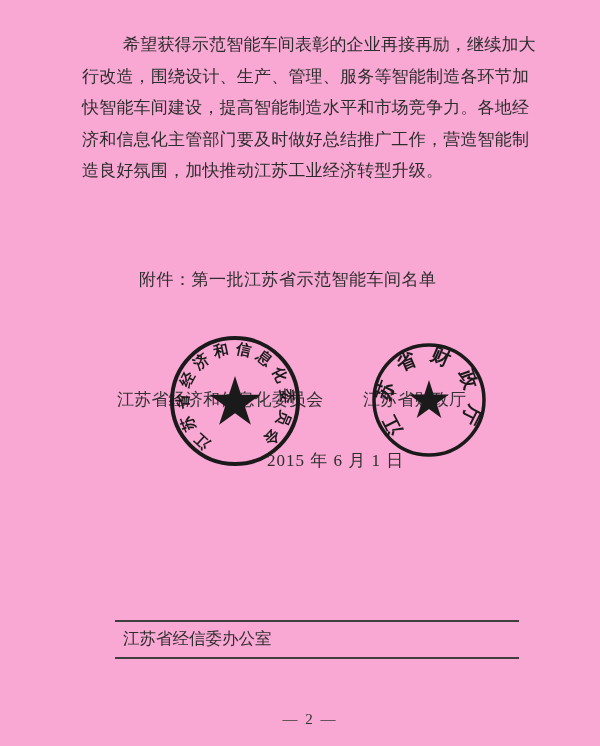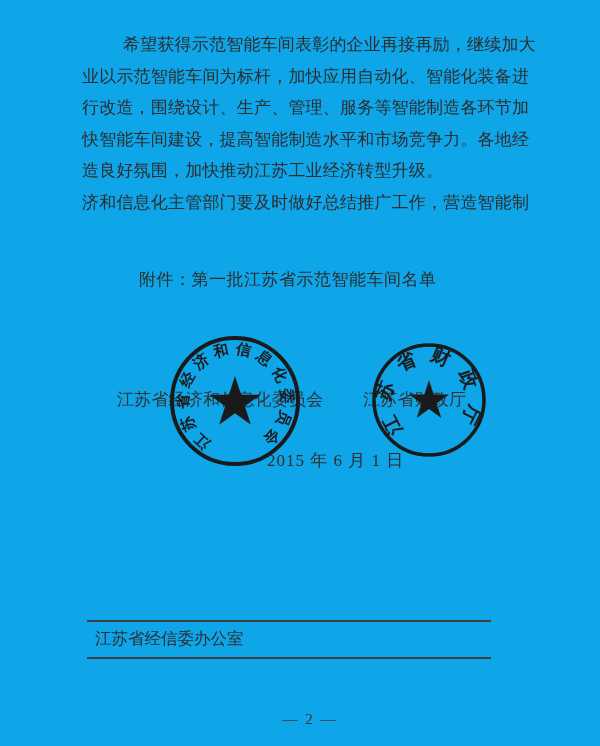--- a/index.html
+++ b/index.html
@@ -1,19 +1,19 @@
 <!DOCTYPE html>
 <html><head>
 <meta charset="utf-8">
 <style>
   html,body{margin:0;padding:0;background:#f2f2f0;}
   .page{
     position:relative;
     width:600px;height:746px;
-    background:#0ea5e9;
+    background:#f9a8d4;
     overflow:hidden;
     font-family:"Liberation Serif","DejaVu Serif",serif;
     color:#2d2d2d;
   }
   
   .para{
     position:absolute;left:82px;top:29px;width:440px;
     font-size:17px;line-height:31.5px;
     letter-spacing:0.2px;
     color:#2d2d2d;
@@ -45,21 +45,21 @@
   }
   .seal1 text{font-size:15px;letter-spacing:5.5px;}
   .seal2 text{font-size:19px;letter-spacing:12px;}
   
   .sig-date{
     position:absolute;left:267px;top:449px;
     font-size:17px;letter-spacing:1px;white-space:nowrap;z-index:3;text-align:center;
   }
   
   .footer{
-    position:absolute;left:87px;top:620px;width:404px;
+    position:absolute;left:115px;top:620px;width:404px;
     box-sizing:border-box;
     border-top:2px solid #3f3f3f;
     border-bottom:2px solid #3f3f3f;
     padding:6px 2px 7px 8px;
     display:flex;align-items:center;
     font-size:16.5px;white-space:nowrap;
   }
   
   .pagenum{
     position:absolute;left:0;right:0;top:711px;
@@ -67,25 +67,24 @@
     font-size:15px;letter-spacing:2px;color:#333;
   }
 </style>
 </head>
 <body>
 
 <div class="page">
 
   <div class="para">
     <div class="line indent">希望获得示范智能车间表彰的企业再接再励，继续加大</div>
-    <div class="line">业以示范智能车间为标杆，加快应用自动化、智能化装备进</div>
     <div class="line">行改造，围绕设计、生产、管理、服务等智能制造各环节加</div>
     <div class="line">快智能车间建设，提高智能制造水平和市场竞争力。各地经</div>
+    <div class="line">济和信息化主管部门要及时做好总结推广工作，营造智能制</div>
     <div class="line">造良好氛围，加快推动江苏工业经济转型升级。</div>
-    <div class="line">济和信息化主管部门要及时做好总结推广工作，营造智能制</div>
   </div>
 
   <div class="attachment">附件：第一批江苏省示范智能车间名单</div>
 
   <div class="org org1">江苏省经济和信息化委员会</div>
   <div class="org org2">江苏省财政厅</div>
 
   <svg class="seal seal1" viewBox="0 0 150 150">
     <defs>
       <path id="seal1arc" d="M 75,122 A 47,47 0 0,1 28,75 A 47,47 0 0,1 75,28 A 47,47 0 0,1 122,75 A 47,47 0 0,1 75,122"></path>

